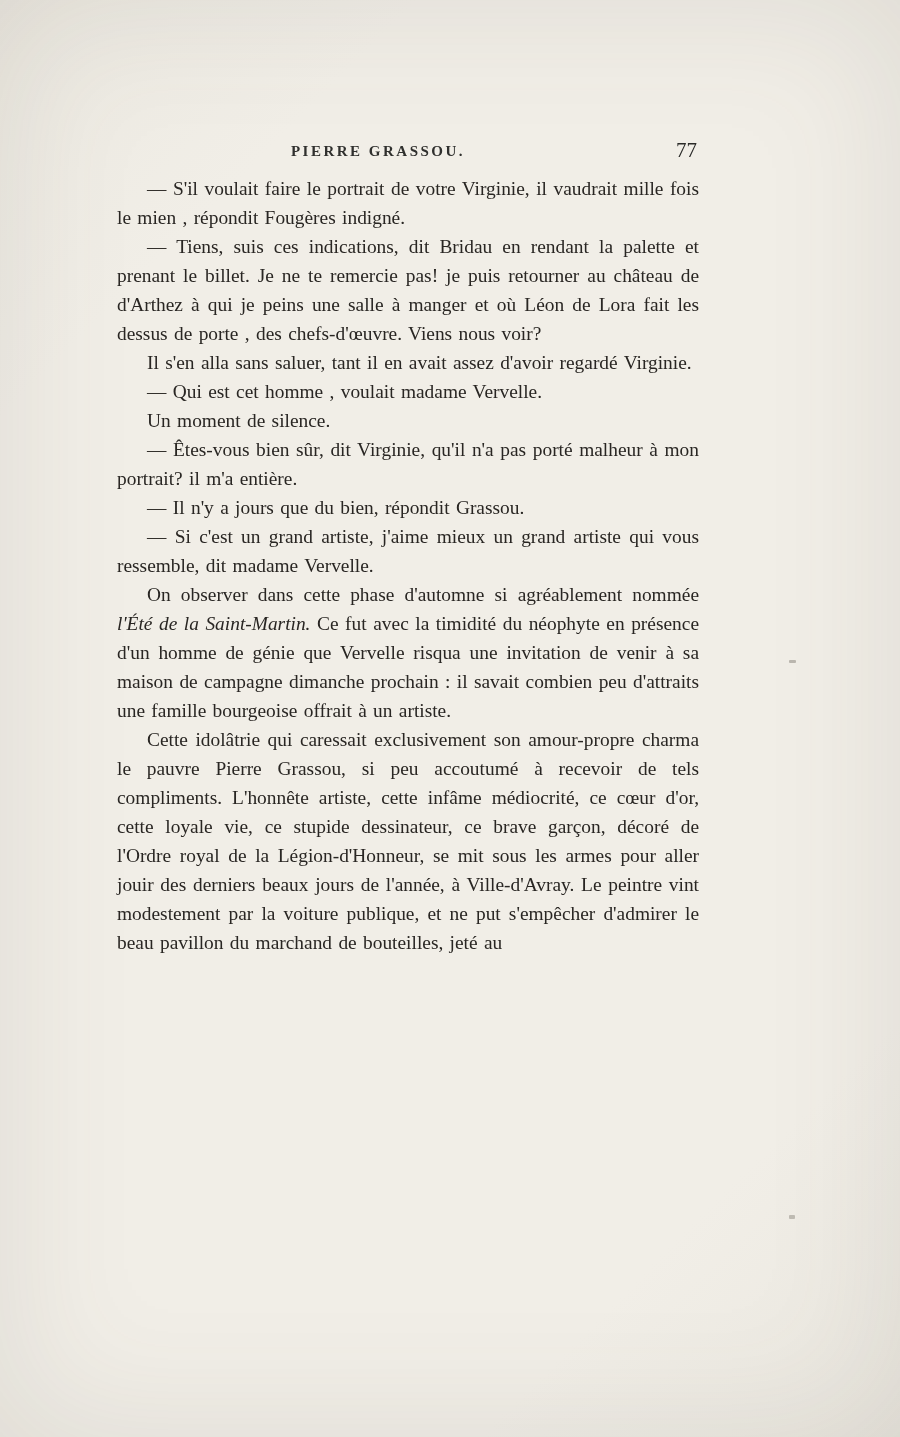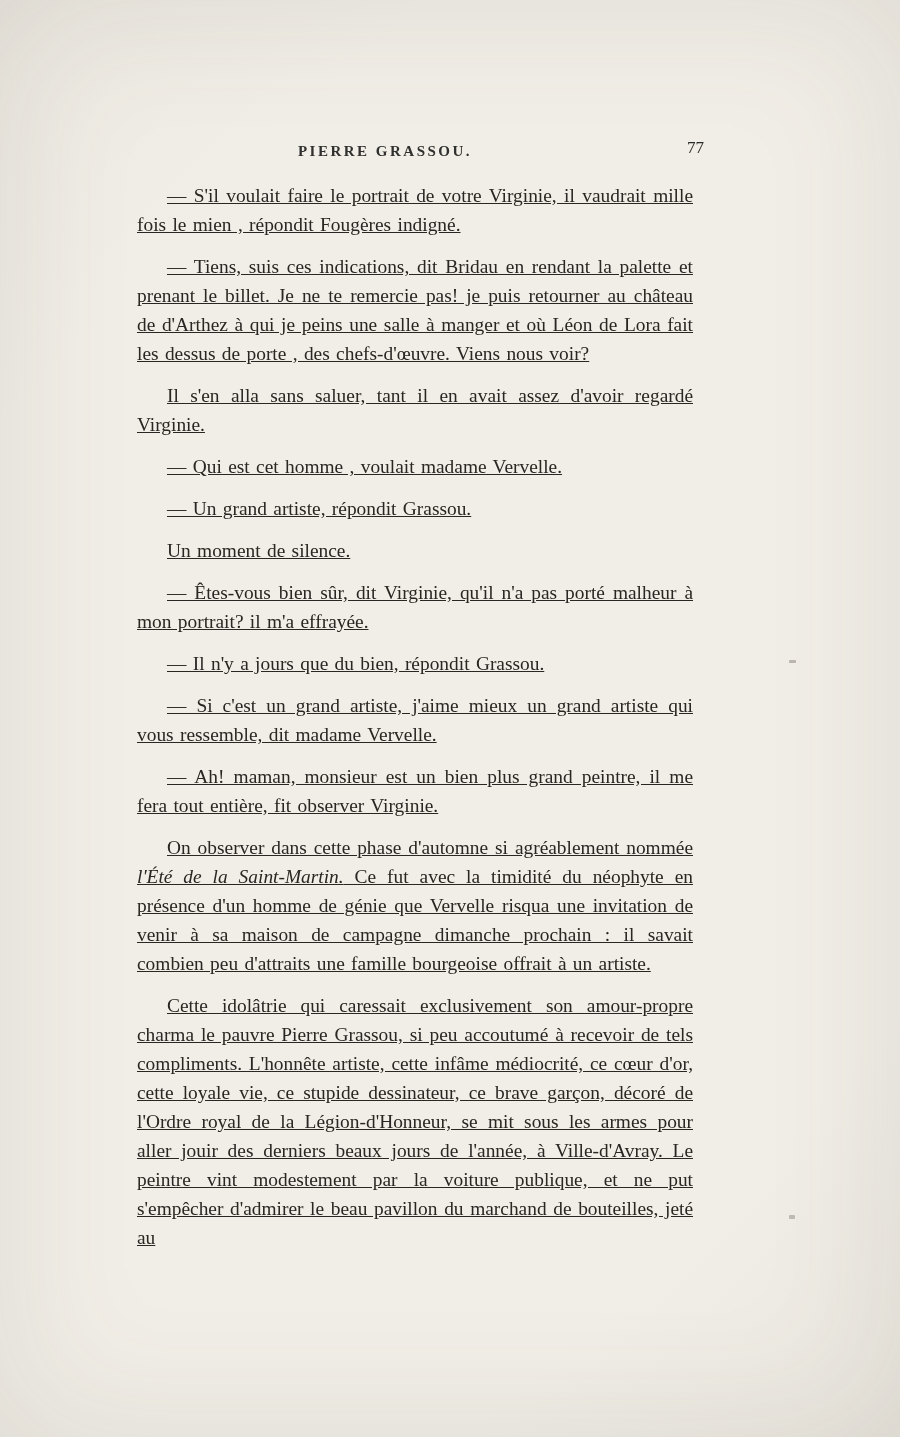--- a/index.html
+++ b/index.html
@@ -13,24 +13,23 @@
     height: 1437px;
     background: #f0ede6;
     background-image: linear-gradient(135deg, #ece9e1 0%, #f1eee7 18%, #f1eee7 82%, #eae7df 100%);
     box-shadow: inset 0 0 140px rgba(90,85,70,0.12);
     overflow: hidden;
     font-family: "Liberation Serif", "DejaVu Serif", serif;
     color: #292623;
   }
   .text-block {
     position: absolute;
-    left: 124px;
+    left: 117px;
     top: 138px;
     width: 582px;
-    text-decoration: underline;
   }
   .running-head {
     position: relative;
     height: 30px;
     margin-bottom: 6px;
   }
   .running-title {
     position: absolute;
     left: 0;
     right: 60px;
@@ -38,25 +37,25 @@
     font-size: 15px;
     letter-spacing: 2.5px;
     font-weight: bold;
     color: #30302e;
     top: 5px;
   }
   .page-number {
     position: absolute;
     right: 2px;
     top: 0;
-    font-size: 17px;
+    font-size: 21px;
     color: #2a2a28;
   }
   .para {
-    margin: 13px;
+    margin: 0;
     text-indent: 30px;
     text-align: justify;
     font-size: 19.4px;
     line-height: 29px;
     word-spacing: 1.5px;
   }
   .ital {
     font-style: italic;
   }
   .speck {
@@ -76,26 +75,24 @@
 
     <div class="running-head">
       <div class="running-title">PIERRE GRASSOU.</div>
       <div class="page-number">77</div>
     </div>
 
     <p class="para">— S'il voulait faire le portrait de votre Virginie, il vaudrait mille fois le mien , répondit Fougères indigné.</p>
     <p class="para">— Tiens, suis ces indications, dit Bridau en rendant la palette et prenant le billet. Je ne te remercie pas! je puis retourner au château de d'Arthez à qui je peins une salle à manger et où Léon de Lora fait les dessus de porte , des chefs-d'œuvre. Viens nous voir?</p>
     <p class="para">Il s'en alla sans saluer, tant il en avait assez d'avoir regardé Virginie.</p>
     <p class="para">— Qui est cet homme , voulait madame Vervelle.</p>
-    <p class="para">— Un grand artiste, répondit Grassou.</p>
     <p class="para">Un moment de silence.</p>
-    <p class="para">— Êtes-vous bien sûr, dit Virginie, qu'il n'a pas porté malheur à mon portrait? il m'a effrayée.</p>
+    <p class="para">— Êtes-vous bien sûr, dit Virginie, qu'il n'a pas porté malheur à mon portrait? il m'a entière.</p>
     <p class="para">— Il n'y a jours que du bien, répondit Grassou.</p>
     <p class="para">— Si c'est un grand artiste, j'aime mieux un grand artiste qui vous ressemble, dit madame Vervelle.</p>
-    <p class="para">— Ah! maman, monsieur est un bien plus grand peintre, il me fera tout entière, fit observer Virginie.</p>
 
     <p class="para"><span>On observer dans cette phase d'automne si agréablement nommée </span><em class="ital">l'Été de la Saint-Martin.</em><span> Ce fut avec la timidité du néophyte en présence d'un homme de génie que Vervelle risqua une invitation de venir à sa maison de campagne dimanche prochain : il savait combien peu d'attraits une famille bourgeoise offrait à un artiste.</span></p>
 
     <p class="para">Cette idolâtrie qui caressait exclusivement son amour-propre charma le pauvre Pierre Grassou, si peu accoutumé à recevoir de tels compliments. L'honnête artiste, cette infâme médiocrité, ce cœur d'or, cette loyale vie, ce stupide dessinateur, ce brave garçon, décoré de l'Ordre royal de la Légion-d'Honneur, se mit sous les armes pour aller jouir des derniers beaux jours de l'année, à Ville-d'Avray. Le peintre vint modestement par la voiture publique, et ne put s'empêcher d'admirer le beau pavillon du marchand de bouteilles, jeté au</p>
 
   </div>
 
   <div class="speck speck-1"></div>
   <div class="speck speck-2"></div>
 

